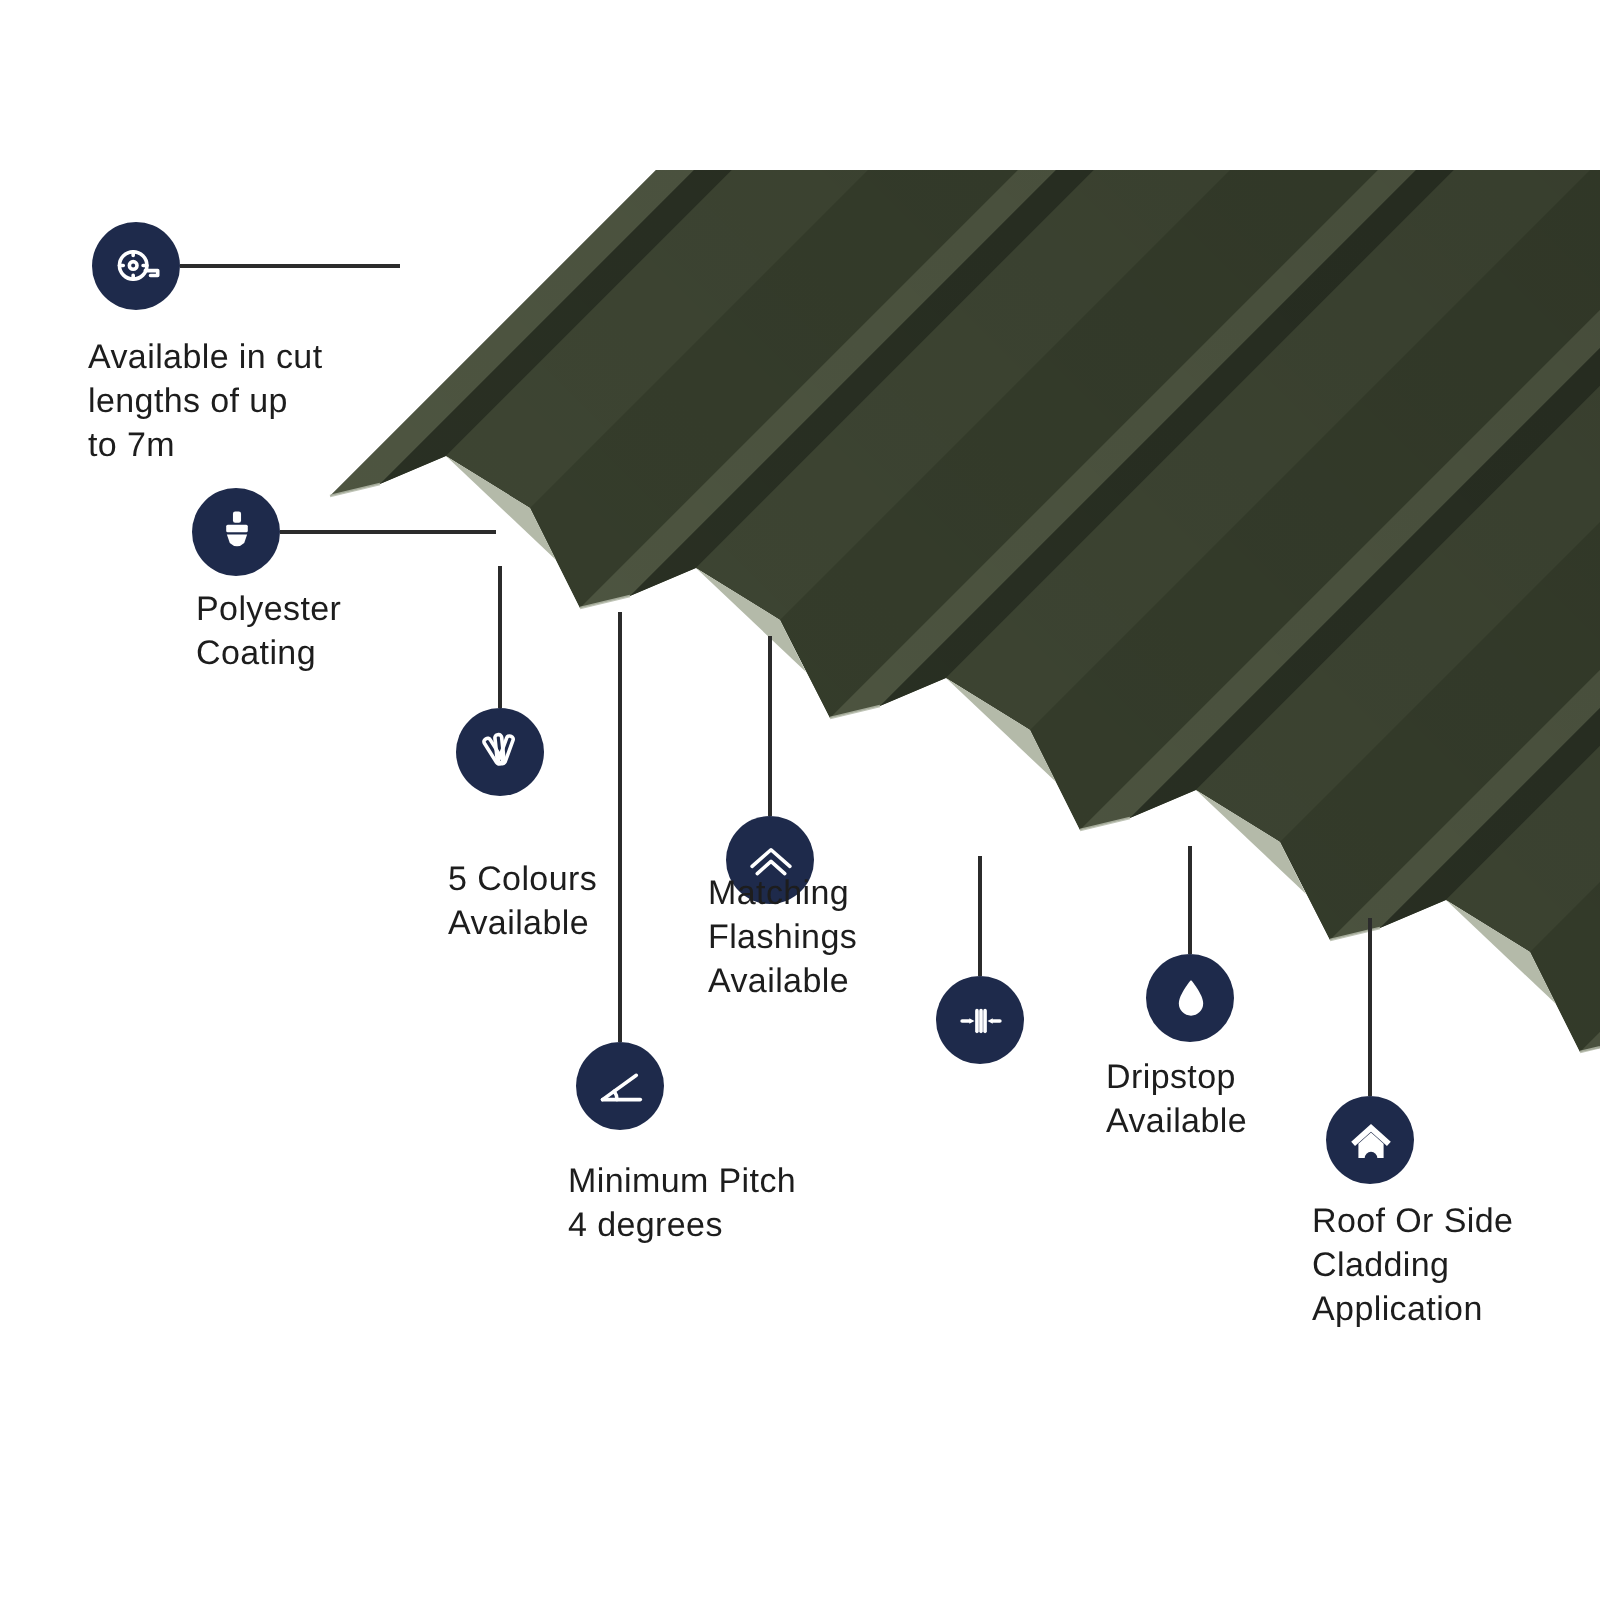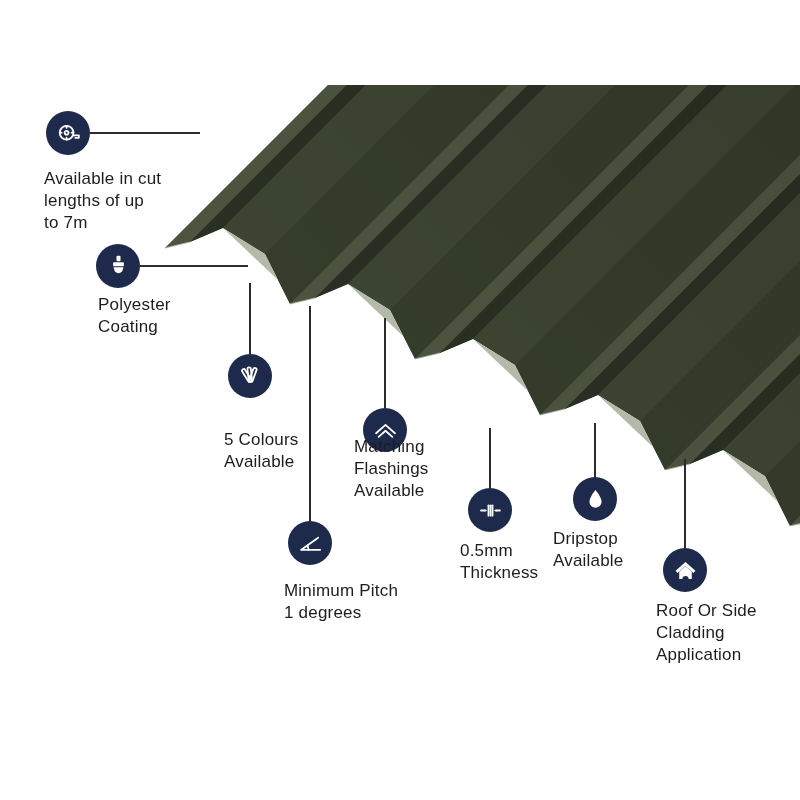--- a/index.html
+++ b/index.html
@@ -145,37 +145,35 @@
     <svg viewBox="0 0 24 24">
       <g class="glyph">
         <path d="M3.8 17.6 H20.6"></path>
         <path d="M3.8 17.6 L18.8 6.8"></path>
         <path d="M10.2 17.6 A6.4 6.4 0 0 0 9 13.9"></path>
       </g>
       <polygon class="glyph-fill" points="9.5,12.7 10.1,15.4 7.5,14.6"></polygon>
     </svg>
   </div>
   <div class="label" style="left:284px;top:580px;width:160px">Minimum Pitch
-1 degrees</div>
+4 degrees</div>
 
   <div class="badge" style="left:468px;top:488px">
     <svg viewBox="0 0 24 24">
       <g class="glyph" stroke-width="1.5">
         <path d="M10.2 7.4 V16.6"></path>
         <path d="M12 7.4 V16.6"></path>
         <path d="M13.8 7.4 V16.6"></path>
         <path d="M3.6 12 H6.9"></path>
         <path d="M20.4 12 H17.1"></path>
       </g>
       <polygon class="glyph-fill" points="9.1,12 6.8,10.8 6.8,13.2"></polygon>
       <polygon class="glyph-fill" points="14.9,12 17.2,10.8 17.2,13.2"></polygon>
     </svg>
   </div>
-  <div class="label" style="left:460px;top:540px;width:120px">0.5mm
-Thickness</div>
 
   <div class="badge" style="left:573px;top:477px">
     <svg viewBox="0 0 24 24">
       <path class="glyph-fill" d="M12 3.6 C12 3.6 6.6 9.9 6.6 14 A5.4 5.4 0 0 0 17.4 14 C17.4 9.9 12 3.6 12 3.6 Z"></path>
     </svg>
   </div>
   <div class="label" style="left:553px;top:528px;width:120px">Dripstop
 Available</div>
 
   <div class="badge" style="left:663px;top:548px">

